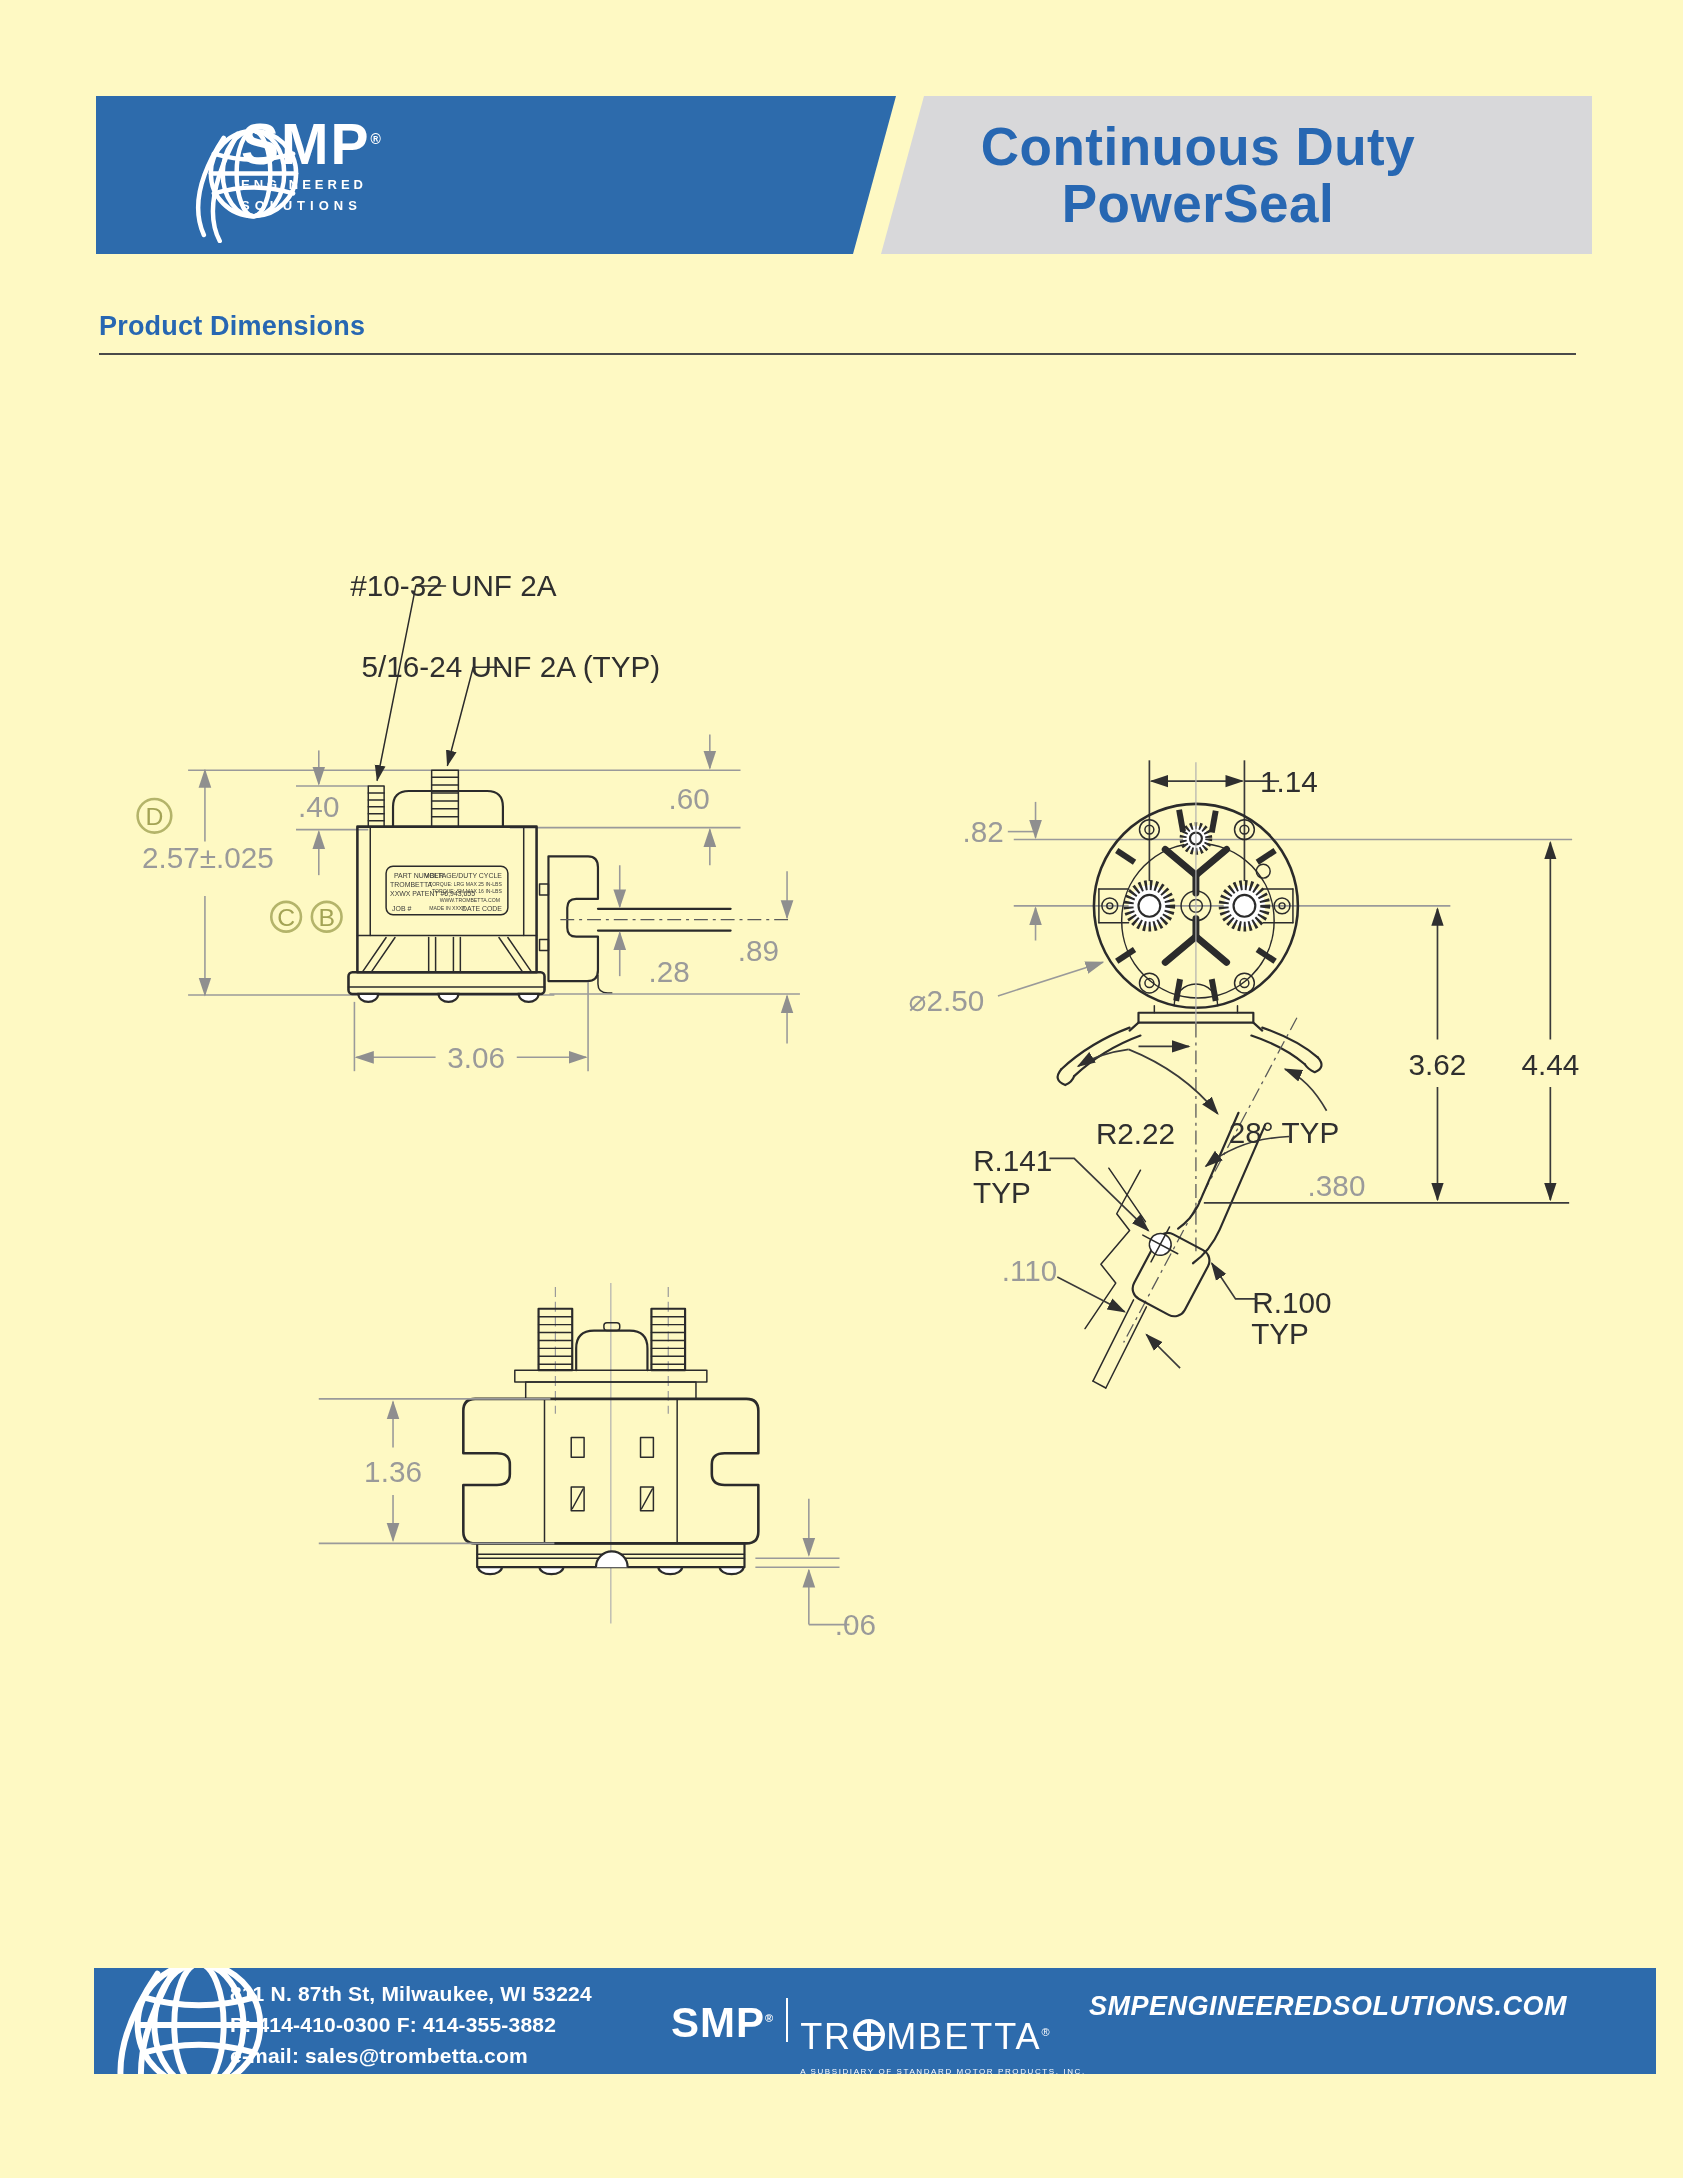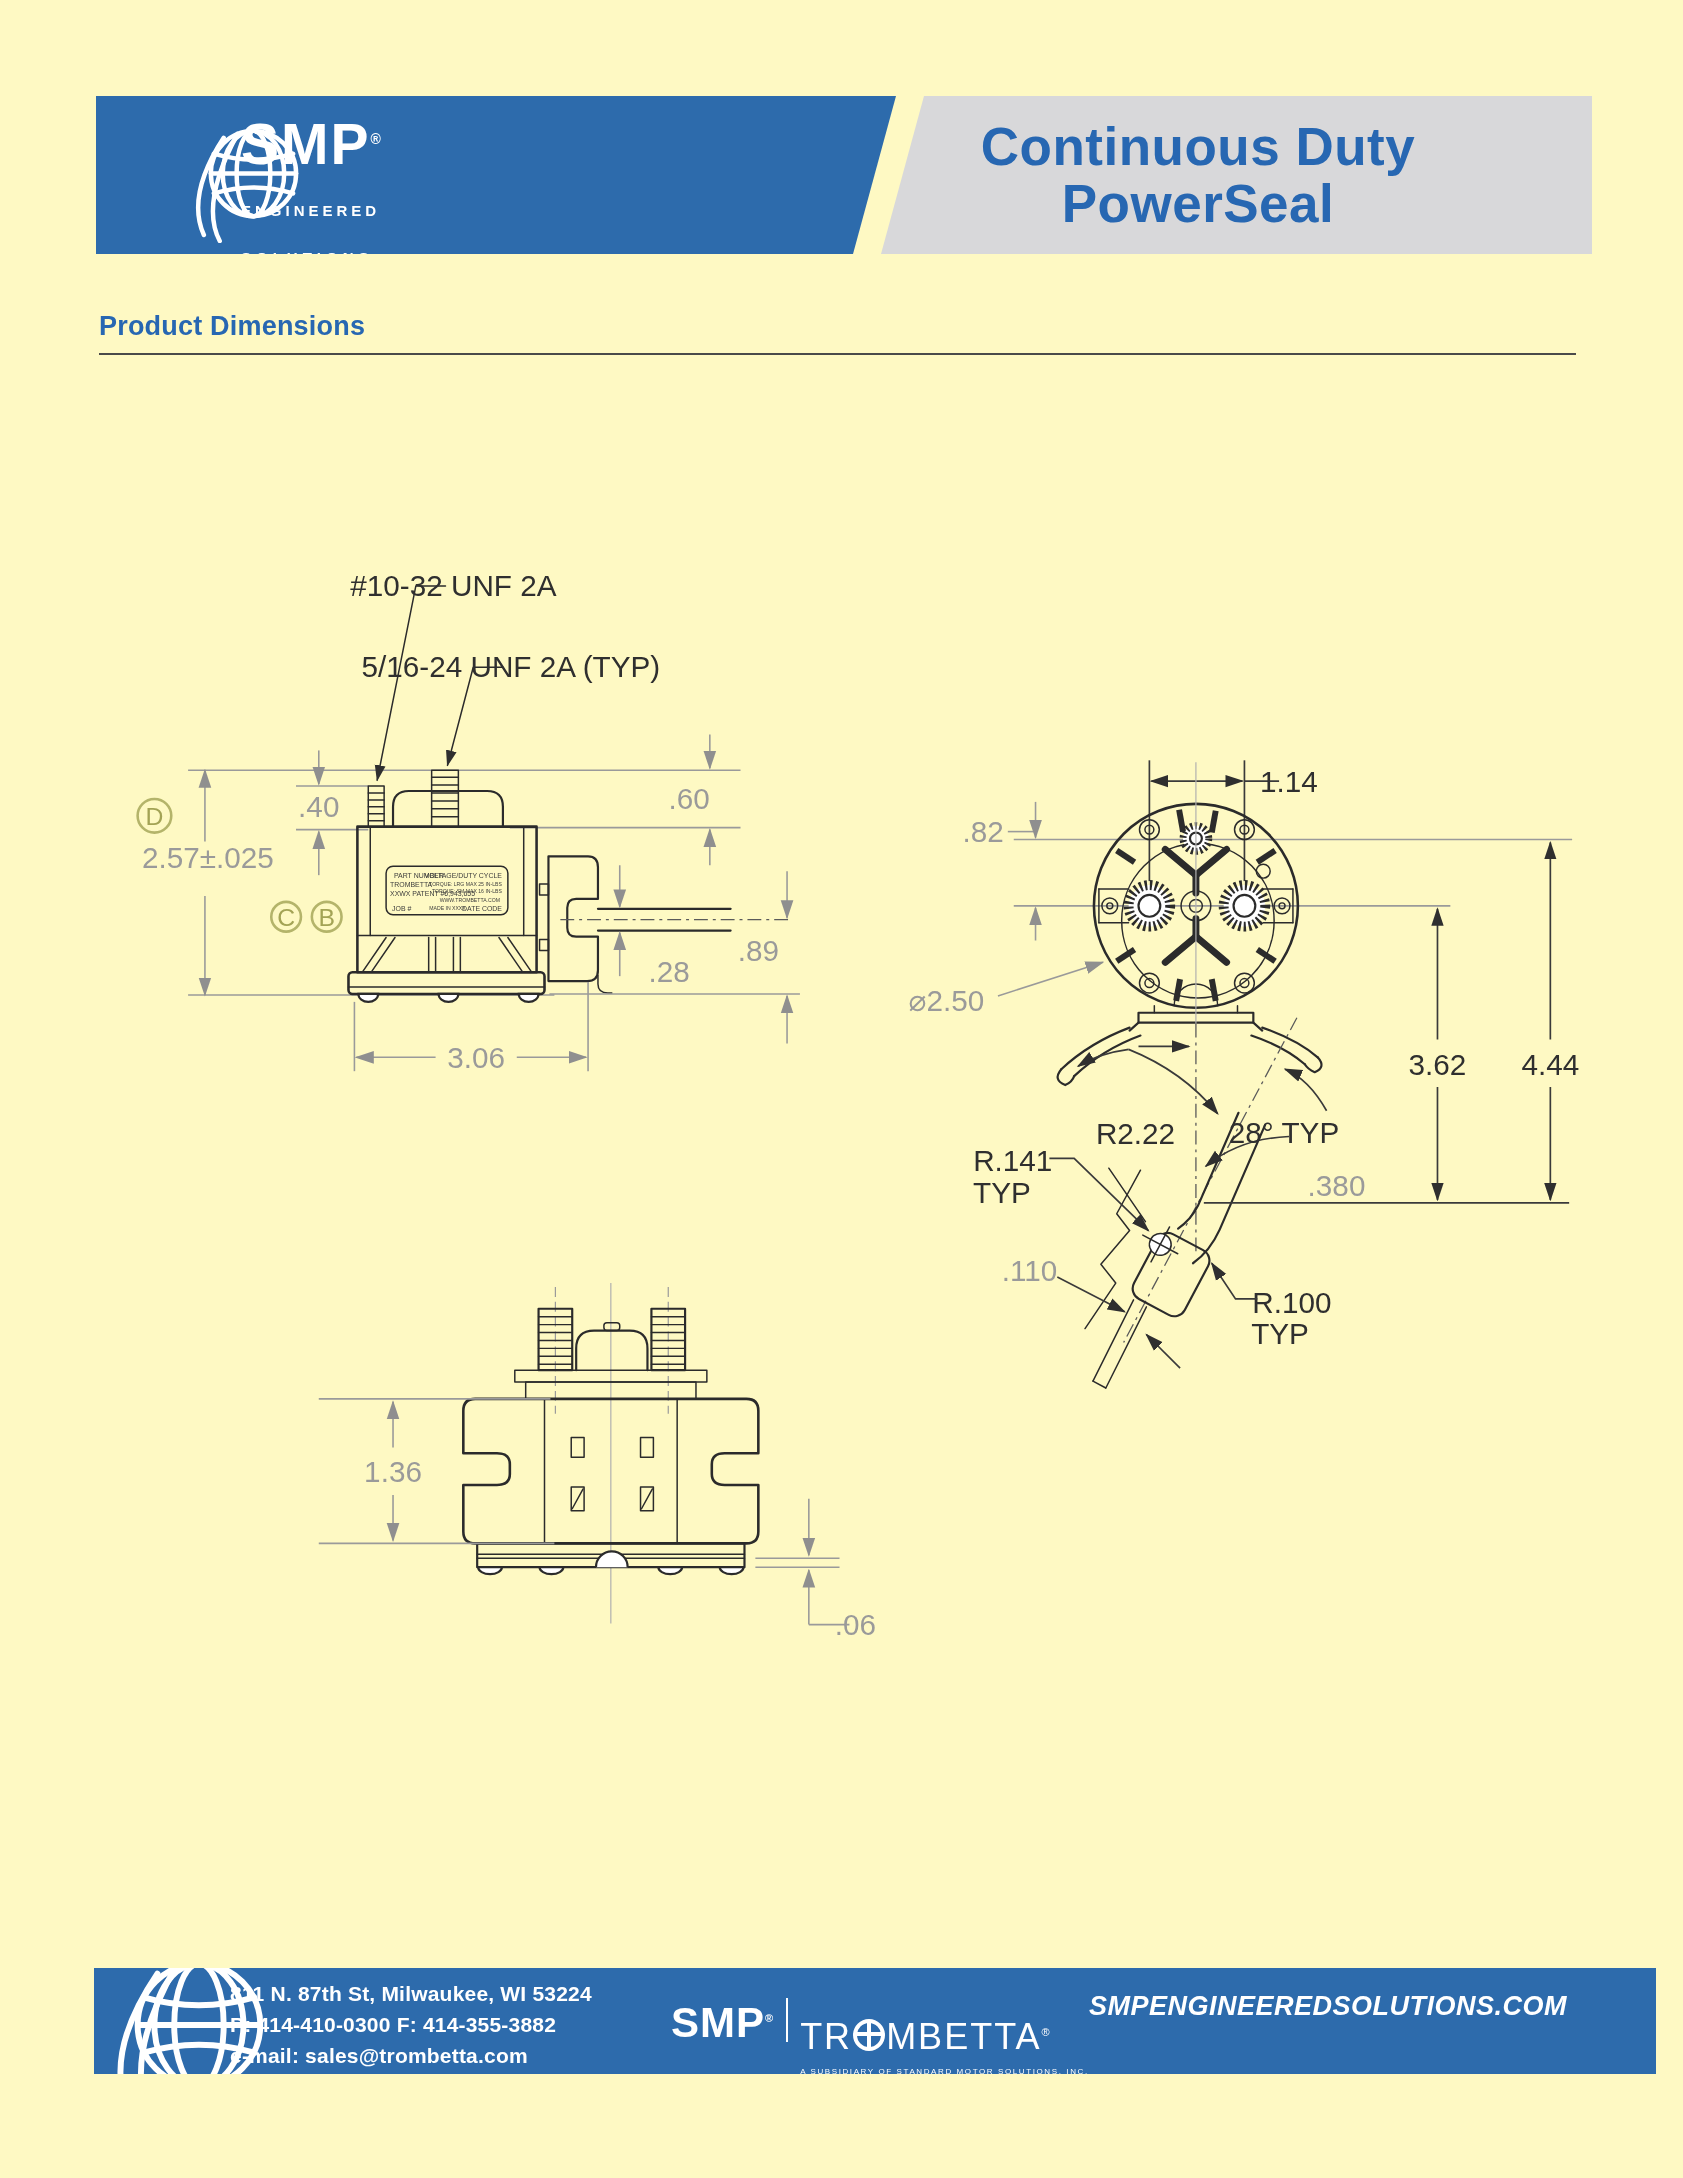--- a/index.html
+++ b/index.html
@@ -11,21 +11,21 @@
             clip-path:polygon(0 0,100% 0,calc(100% - 43px) 100%,0 100%);}
   .hdr-gray{position:absolute;left:785px;top:0;width:711px;height:158px;background:#D8D8DA;
             clip-path:polygon(43px 0,100% 0,100% 100%,0 100%);
             display:flex;flex-direction:column;justify-content:center;align-items:center;padding-right:77px;box-sizing:border-box;}
   .hdr-title{color:#2767B2;font-weight:bold;font-size:53px;line-height:57px;text-align:center;letter-spacing:0.5px;}
   .logo-wrap{position:absolute;left:94px;top:14px;width:327px;height:135px;color:#fff;}
   .logo-globe{position:absolute;left:0;top:2px;}
   .logo-text{position:absolute;left:51px;top:0;}
   .logo-smp{font-size:57px;font-weight:bold;letter-spacing:2px;line-height:59px;}
   .logo-reg{font-size:14px;vertical-align:super;}
-  .logo-sub{font-size:15px;font-weight:bold;letter-spacing:4px;line-height:21px;margin-top:26px;}
+  .logo-sub{font-size:13px;font-weight:bold;letter-spacing:4px;line-height:21px;}
   
   .sec-title{position:absolute;left:99px;top:311px;font-size:27px;font-weight:bold;color:#2767B2;letter-spacing:0.2px;}
   .sec-rule{position:absolute;left:99px;top:353px;width:1477px;height:2px;background:#4a4a4a;}
   
   svg.drawing{position:absolute;left:0;top:0;width:1683px;height:2178px;}
   .ol{stroke:#2b2b2b;stroke-width:2.2;fill:none;stroke-linejoin:round;stroke-linecap:round;}
   .ol2{stroke:#2b2b2b;stroke-width:2.6;fill:none;stroke-linejoin:round;}
   .olt{stroke:#2b2b2b;stroke-width:1.5;fill:none;stroke-linejoin:round;stroke-linecap:round;}
   .olw{stroke:#2b2b2b;stroke-width:2.2;fill:#fff;}
   .dim{stroke:#9a9a9a;stroke-width:1.6;fill:none;}
@@ -432,20 +432,20 @@
     <div class="ftr-addr">
       <div>811 N. 87th St, Milwaukee, WI 53224</div>
       <div>P: 414-410-0300  F: 414-355-3882</div>
       <div>e-mail: sales@trombetta.com</div>
     </div>
     <div class="ftr-logo">
       <div class="f-smp"><span>SMP</span><span class="f-reg">®</span></div>
       <div class="f-div"></div>
       <div>
         <div class="f-tromb"><span>TR</span><span class="globe-o"></span><span>MBETTA</span><span class="f-reg">®</span></div>
-        <div class="f-sub">A SUBSIDIARY OF STANDARD MOTOR SOLUTIONS, INC.</div>
+        <div class="f-sub">A SUBSIDIARY OF STANDARD MOTOR PRODUCTS, INC.</div>
       </div>
     </div>
     <div class="ftr-web">SMPENGINEEREDSOLUTIONS.COM</div>
   </div>
 
 </div>
 
 
 </body></html>

